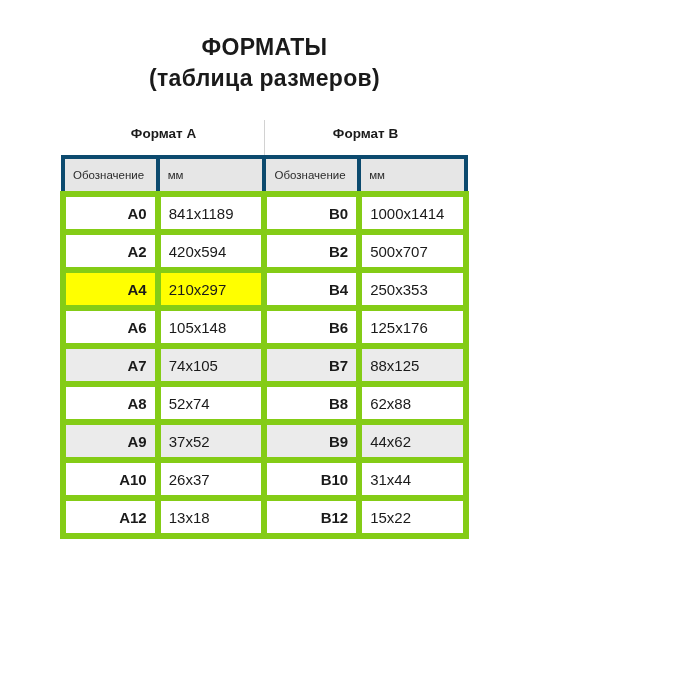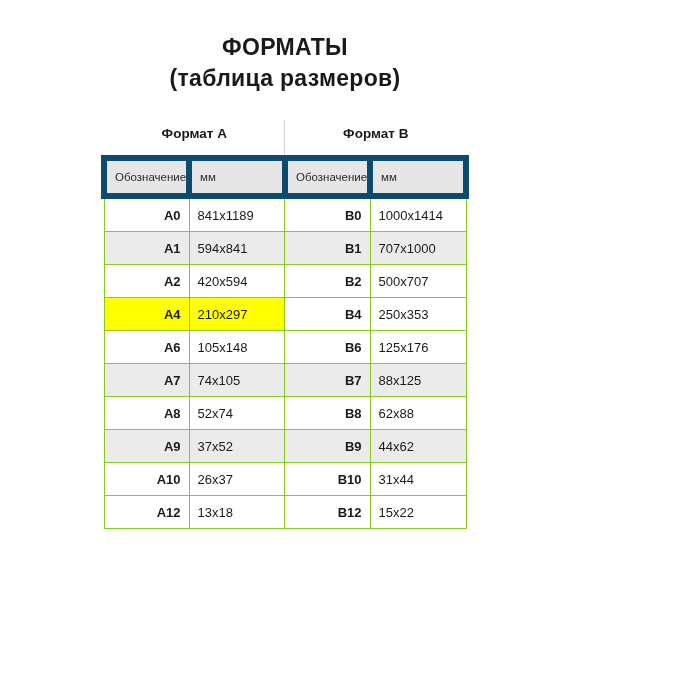--- a/index.html
+++ b/index.html
@@ -12,21 +12,21 @@
     background: #ffffff;
     font-family: "Liberation Sans", sans-serif;
     color: #1a1a1a;
     overflow: hidden;
   }
   .page {
     width: 565px;
     height: 700px;
     position: relative;
     box-sizing: border-box;
-    padding: 24px 96px 0 101px;
+    padding: 24px 96px 0 60px;
   }
   .title {
     text-align: center;
     font-size: 23px;
     font-weight: bold;
     line-height: 1.35;
     letter-spacing: 0.3px;
     margin: 8px 0 0 0;
   }
   .title .line2 {
@@ -57,31 +57,31 @@
   tr.grouphdr td.sep-left {
     border-left: 1px solid #d2d2d2;
   }
 
   tr.colhdr td {
     background: #e6e6e6;
     font-size: 11.5px;
     font-weight: normal;
     color: #2b2b2b;
     padding: 6px 8px;
-    border: 6px solid #0c4a6e;
+    border: 4px solid #0c4a6e;
     height: 20px;
   }
   tr.colhdr td.lbl { text-align: left; }
   tr.colhdr td.val { text-align: left; }
 
   tbody.rows td {
-    border: 1px solid #84cc16;
+    border: 6px solid #84cc16;
     padding: 5px 8px;
     height: 22px;
-    font-size: 13px;
+    font-size: 15px;
   }
   tbody.rows td.lbl {
     text-align: right;
     font-weight: bold;
   }
   tbody.rows td.val {
     text-align: left;
     font-weight: normal;
   }
   tbody.rows tr.shade td {
@@ -124,26 +124,20 @@
           <td class="val">мм</td>
         </tr>
       </thead>
       <tbody class="rows" id="rows-body">
           <tr class="plain">
             <td class="lbl">A0</td>
             <td class="val">841x1189</td>
             <td class="lbl">B0</td>
             <td class="val">1000x1414</td>
           </tr>
-          <tr class="shade">
-            <td class="lbl">A1</td>
-            <td class="val">594x841</td>
-            <td class="lbl">B1</td>
-            <td class="val">707x1000</td>
-          </tr>
           <tr class="plain">
             <td class="lbl">A2</td>
             <td class="val">420x594</td>
             <td class="lbl">B2</td>
             <td class="val">500x707</td>
           </tr>
           <tr class="plain">
             <td class="lbl hl">A4</td>
             <td class="val hl">210x297</td>
             <td class="lbl">B4</td>

